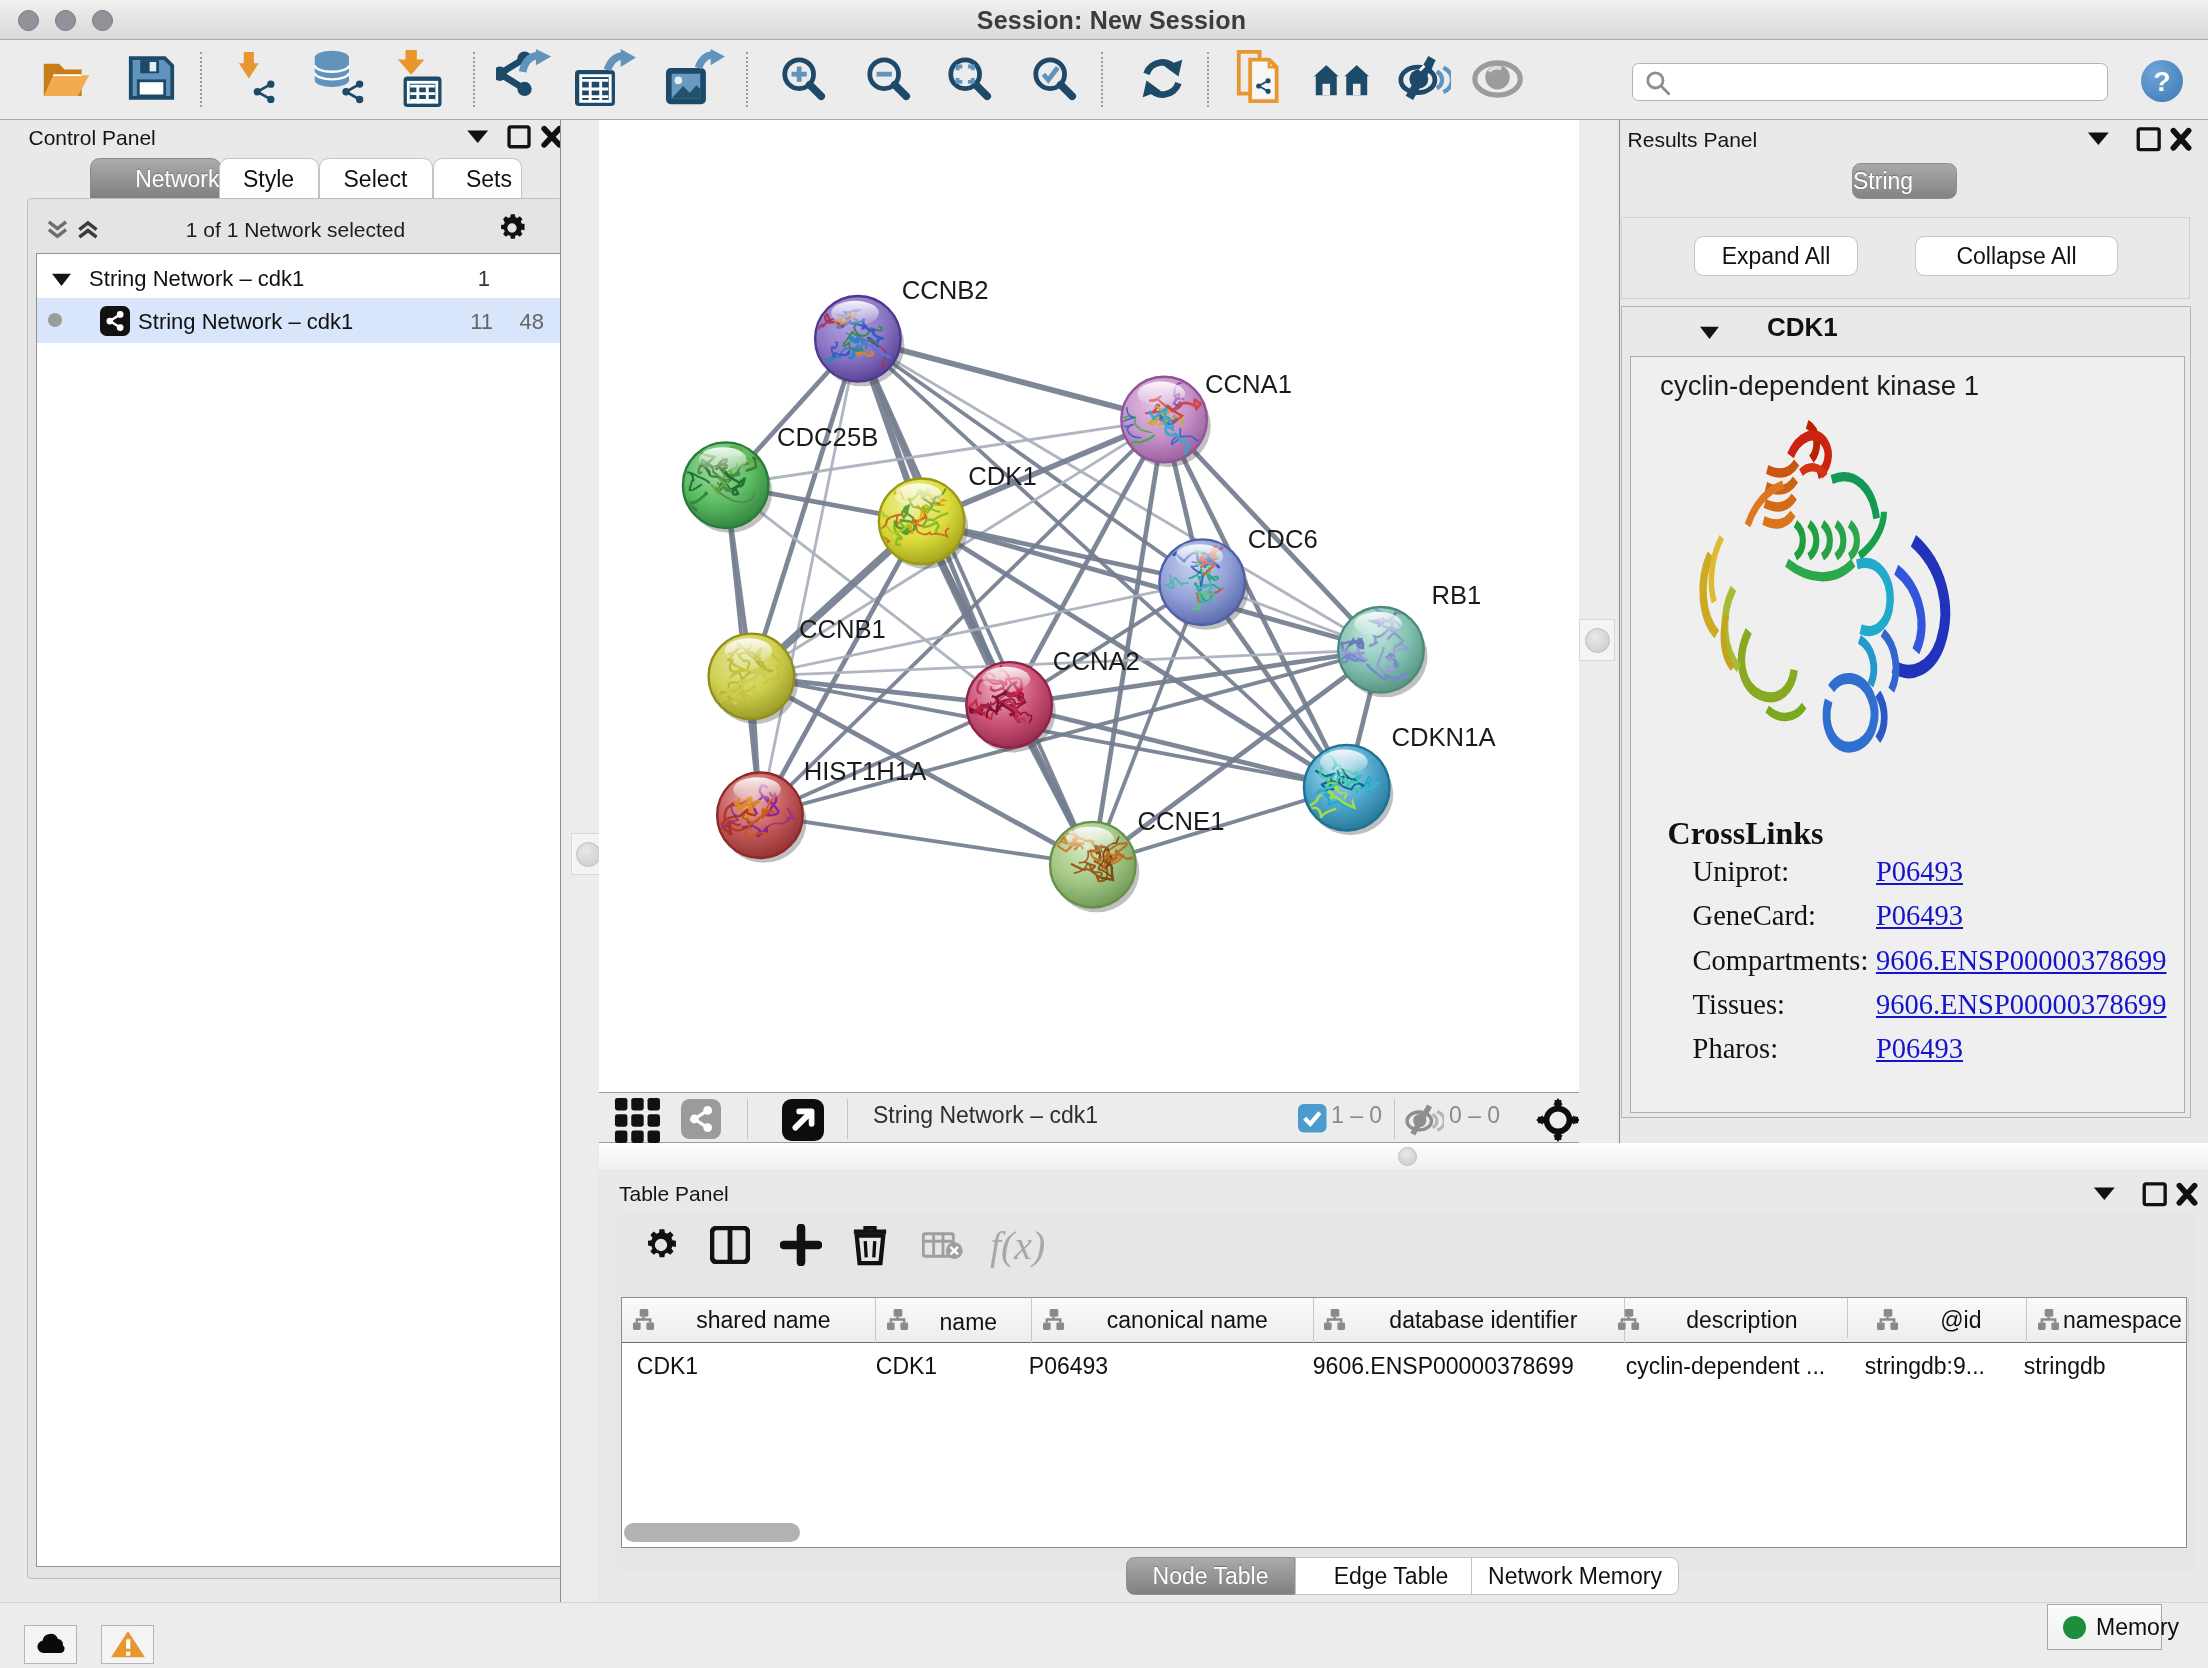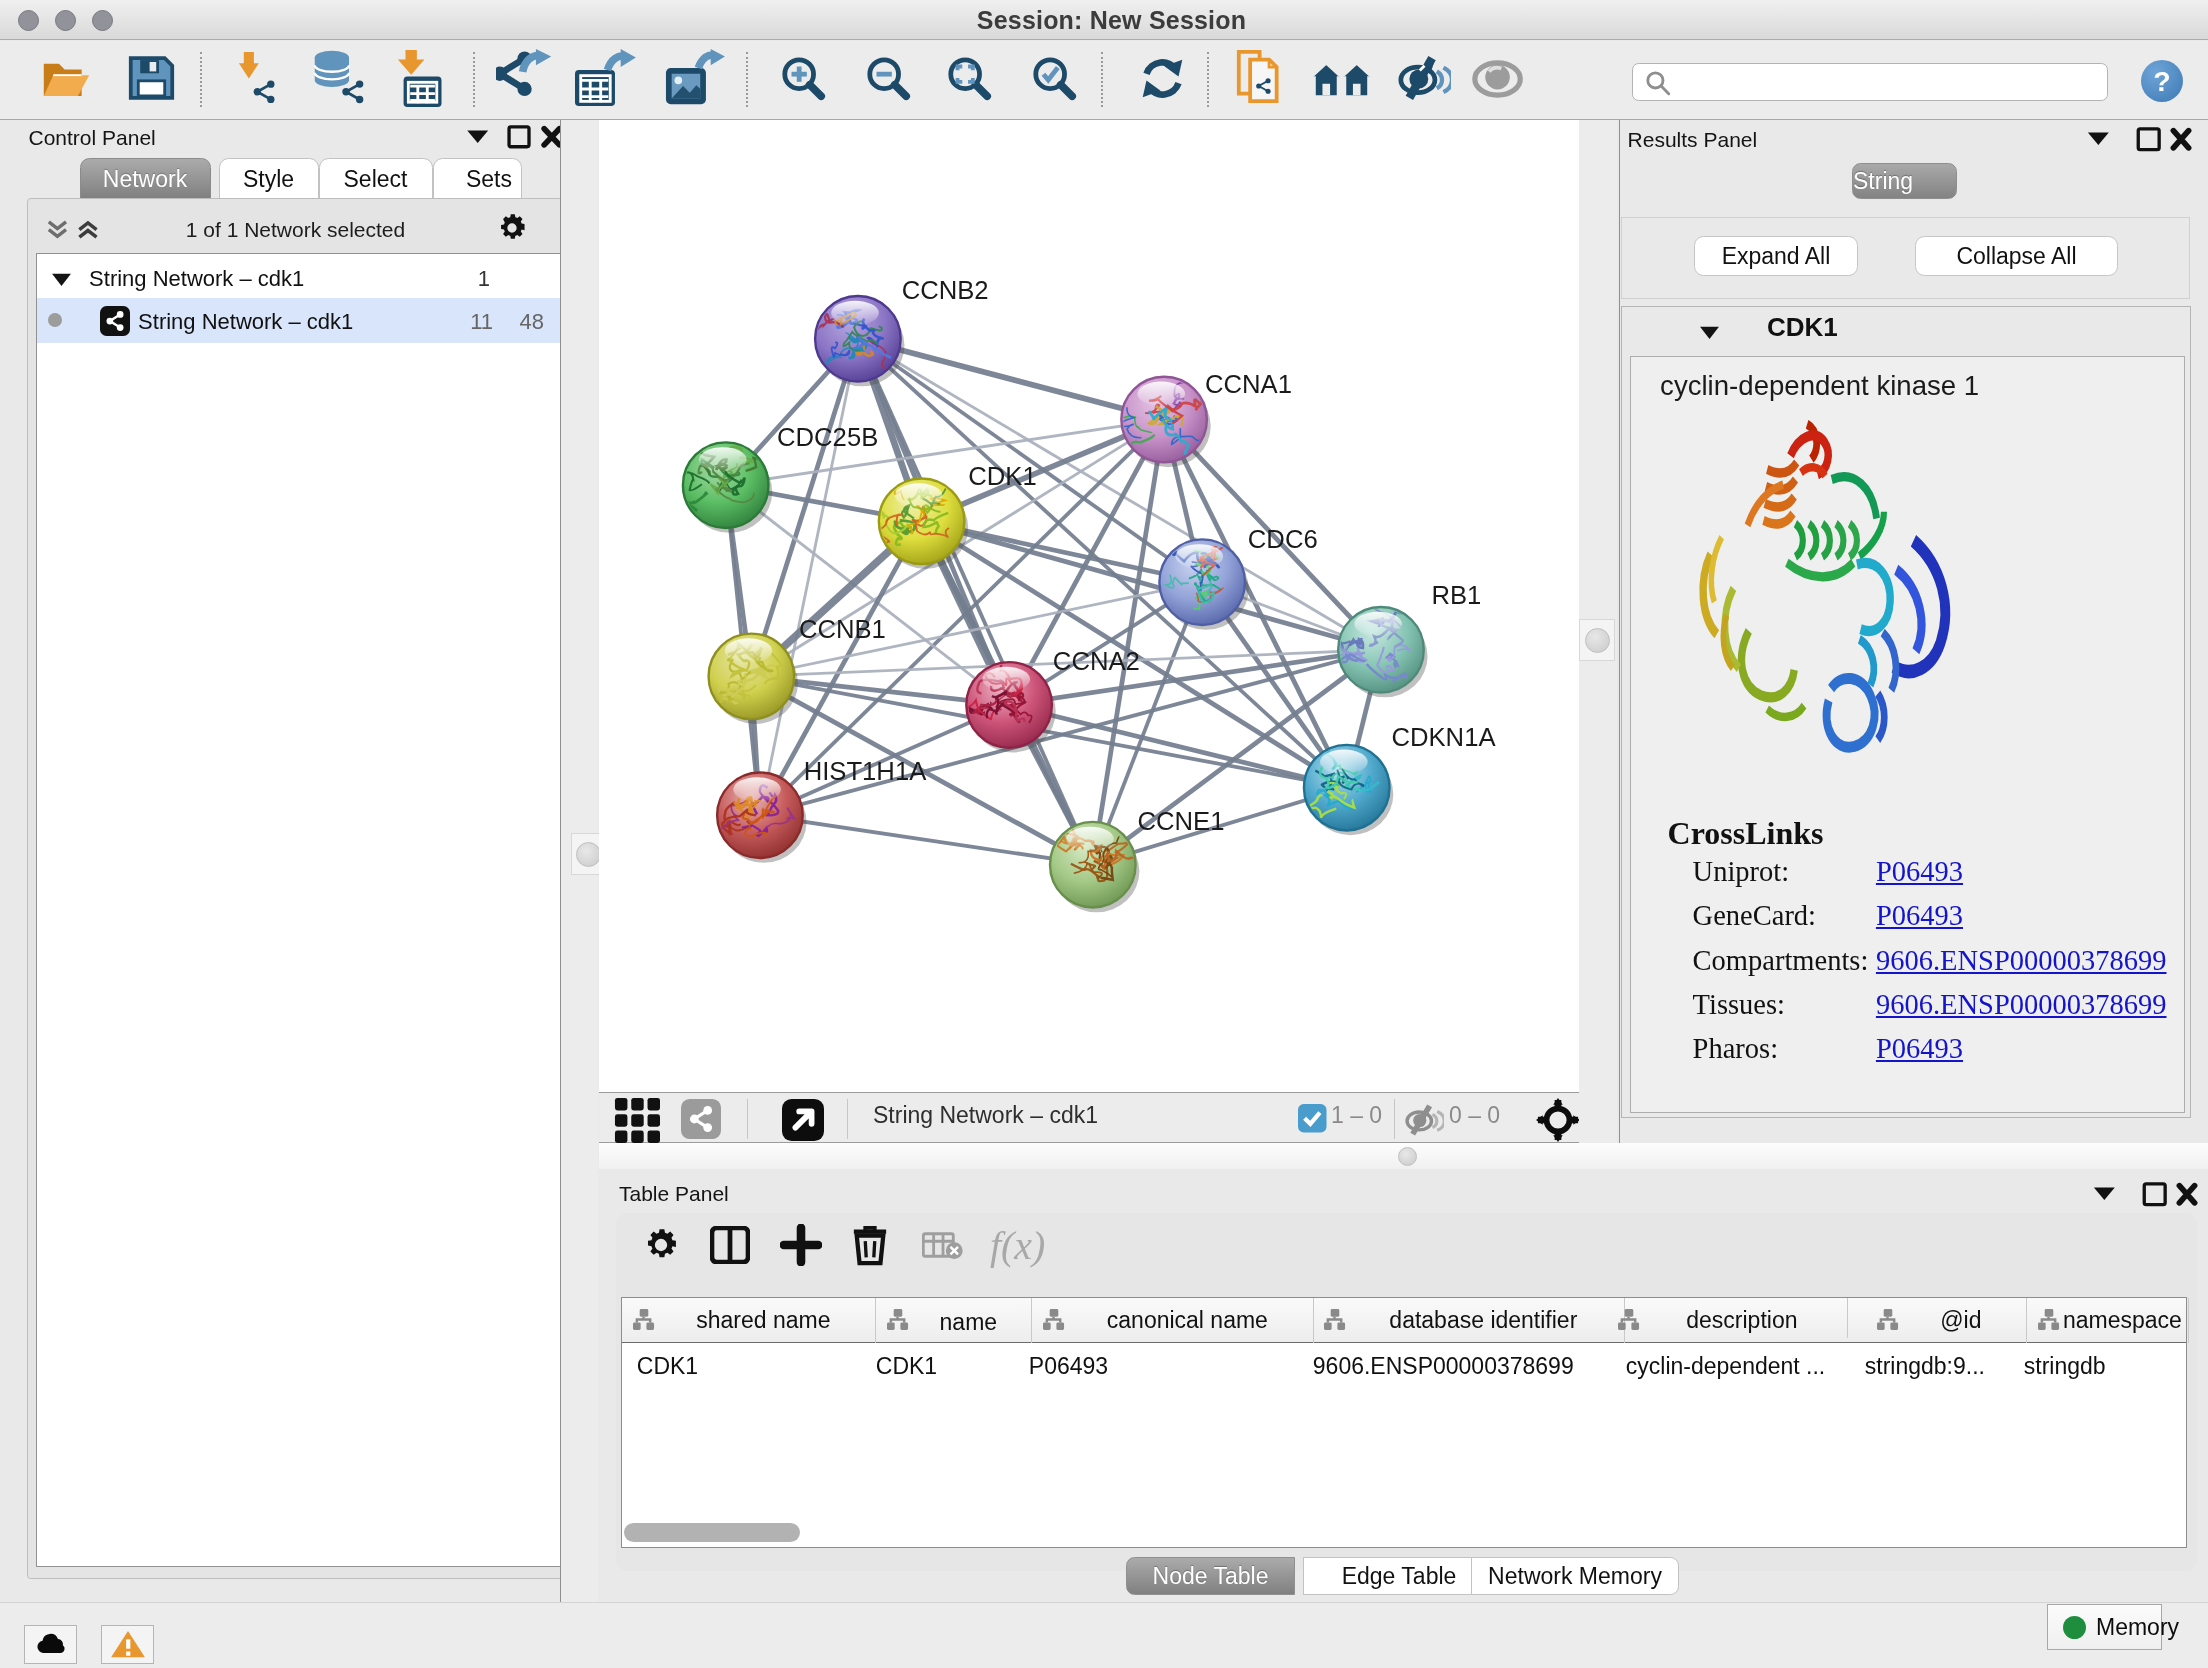--- a/index.html
+++ b/index.html
@@ -198,21 +198,21 @@
   <div id="helpbtn" class="abs">?</div>
 </div>
 
 <div id="cpanel" class="abs">
   <div class="ptitle abs" style="left:19px; top:5.7px;">Control Panel</div>
   <svg class="abs" width="105" height="28.5" viewBox="0 0 110 30" style="left:457px; top:2.9px;">
     <path d="M0 8 L22 8 L11 21 Z" fill="#111"></path>
     <rect x="44" y="4" width="21" height="21" fill="none" stroke="#111" stroke-width="3.5" rx="2"></rect>
     <path d="M81 6 L97 23 M97 6 L81 23" stroke="#111" stroke-width="6" stroke-linecap="round"></path>
   </svg>
-  <div class="tab tabsel" style="left:70px; width:131px;">Network</div>
+  <div class="tab tabsel" style="left:80px; width:131px;text-align:right;">Network</div>
   <div class="tab" style="left:209px; width:100px;">Style</div>
   <div class="tab" style="left:309px; width:114px;">Select</div>
   <div class="tab" style="left:423px; width:89px;padding-left:24px;">Sets</div>
   <div id="cpbody" class="abs">
 
     <svg class="abs" width="63" height="27" viewBox="0 0 66 28" style="left:17px; top:19px;">
         <path d="M4 4 L13 11 L22 4 M4 12 L13 19 L22 12" fill="none" stroke="#6e6e6e" stroke-width="3.6"></path>
         <path d="M36 12 L45 5 L54 12 M36 20 L45 13 L54 20" fill="none" stroke="#3c3c3c" stroke-width="3.6"></path>
       </svg>
     <div class="abs" style="left:0; width:536px; text-align:center; top:19px; font-size:21px; color:#1d1d1d;">1 of 1 Network selected</div>
@@ -883,21 +883,21 @@
           <div class="abs" style="left:1004px;top:7.6px;font-size:23px;color:#111;white-space:nowrap;">cyclin-dependent ...</div>
           <div class="abs" style="left:1243px;top:7.6px;font-size:23px;color:#111;white-space:nowrap;">stringdb:9...</div>
           <div class="abs" style="left:1402px;top:7.6px;font-size:23px;color:#111;white-space:nowrap;">stringdb</div>
         </div>
       <div class="abs" style="left:1.9px;top:225px;width:176px;height:19px;border-radius:9.5px;background:#b2b2b2;"></div>
     </div>
   </div>
   <div class="abs" style="left:527px; top:388px; width:169px; height:38px; background:linear-gradient(#ababab,#808080); border:1px solid #909090; border-radius:8.6px 0 0 8.6px;
      color:#fff; font-size:23px; text-align:center; line-height:37px; text-shadow:0 -1px 1px rgba(0,0,0,0.3);">Node Table</div>
   <div class="abs" style="left:696px; top:388px; width:192px; height:38px; background:#fff; border:1px solid #c2c2c2;
-     color:#111; font-size:23px; text-align:center; line-height:37px;margin-left:8px;">Edge Table</div>
+     color:#111; font-size:23px; text-align:center; line-height:37px;">Edge Table</div>
   <div class="abs" style="left:872px; top:388px; width:208px; height:38px; background:#fff; border:1px solid #c2c2c2; border-radius:0 8.6px 8.6px 0;
      color:#111; font-size:23px; text-align:center; line-height:37px;">Network Memory</div>
 </div>
 
 <div id="statusbar" class="abs">
   <div class="sbtn" style="left:24px;">
     <svg width="34" height="25" viewBox="0 0 36 26" style="margin-top:5.7px;">
       <path fill="#0a0a0a" d="M10 22 a6.5 6.5 0 0 1 -1 -12.9 a8.5 8.5 0 0 1 16.4 -1.8 a5.5 5.5 0 0 1 5.2 6.5 a4.6 4.6 0 0 1 -2 8.2 z"></path>
     </svg>
   </div>

